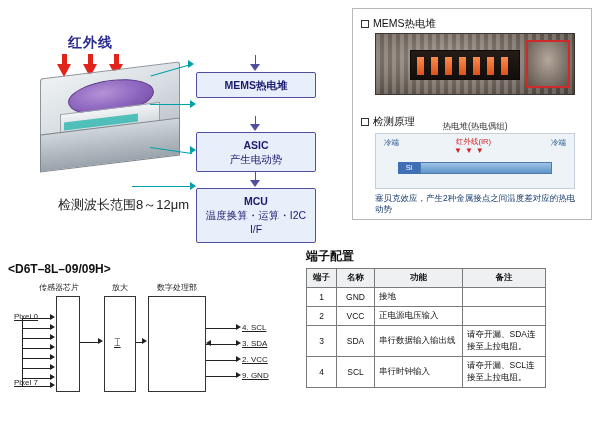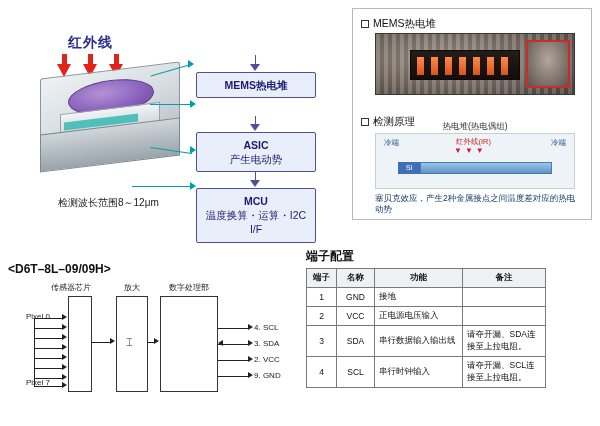--- a/index.html
+++ b/index.html
@@ -67,21 +67,21 @@
     border-left:7px solid transparent;
     border-right:7px solid transparent;
     border-top:13px solid #e2231a;
   }
   .arrow-stem {
     position:absolute; width:5px; height:10px; background:#e2231a;
   }
 
   .range-text {
     position:absolute; left:58px; top:196px;
-    font-size:10px; color:#222;
+    font-size:13px; color:#222;
   }
 
   
   .fbox {
     position:absolute; left:196px; width:120px;
     border:1px solid #4f4f9e;
     background:#e9eefb;
     color:#1b1b6e;
     font-size:10.5px; line-height:1.35;
     text-align:center;
@@ -166,26 +166,26 @@
   .p-note {
     position:absolute; left:22px; top:184px; width:204px;
     font-size:8.5px; color:#1b3c6e; line-height:1.35;
   }
 
   
   .partname {
     position:absolute; left:8px; top:262px;
     font-size:12px; font-weight:bold;
   }
-  .bl { position:absolute; left:8px; top:282px; width:290px; height:136px;margin-left:12px; }
+  .bl { position:absolute; left:8px; top:282px; width:290px; height:136px; }
   .blk {
     position:absolute; border:1px solid #333; background:#fff;
   }
   .blk-lab { position:absolute; font-size:8px; color:#222; text-align:center; }
-  .pinlab { position:absolute; font-size:8px; color:#222; }
+  .pinlab { position:absolute; font-size:8px; color:#222;text-decoration:underline; }
   .hline { position:absolute; height:1px; background:#222; }
   .vline { position:absolute; width:1px; background:#222; }
   .tri-r {
     position:absolute; width:0;height:0;
     border-top:3.5px solid transparent;border-bottom:3.5px solid transparent;
     border-left:5px solid #222;
   }
   .tri-l {
     position:absolute; width:0;height:0;
     border-top:3.5px solid transparent;border-bottom:3.5px solid transparent;

